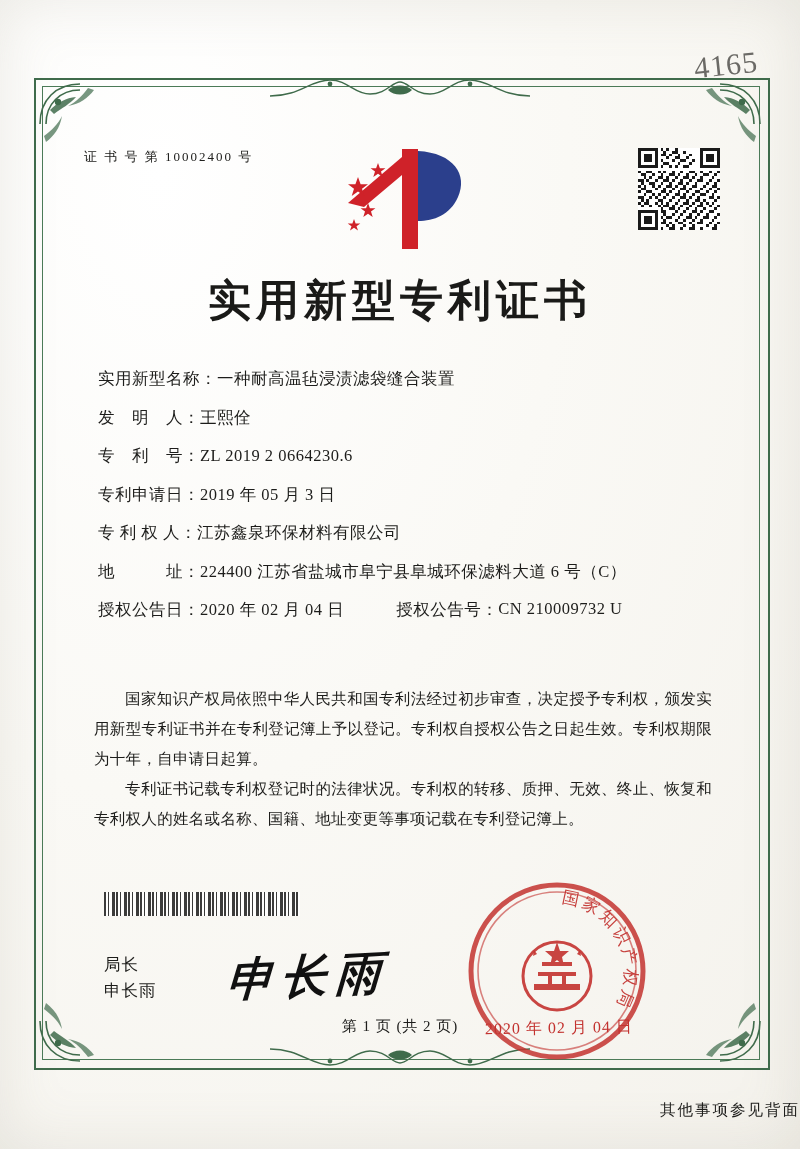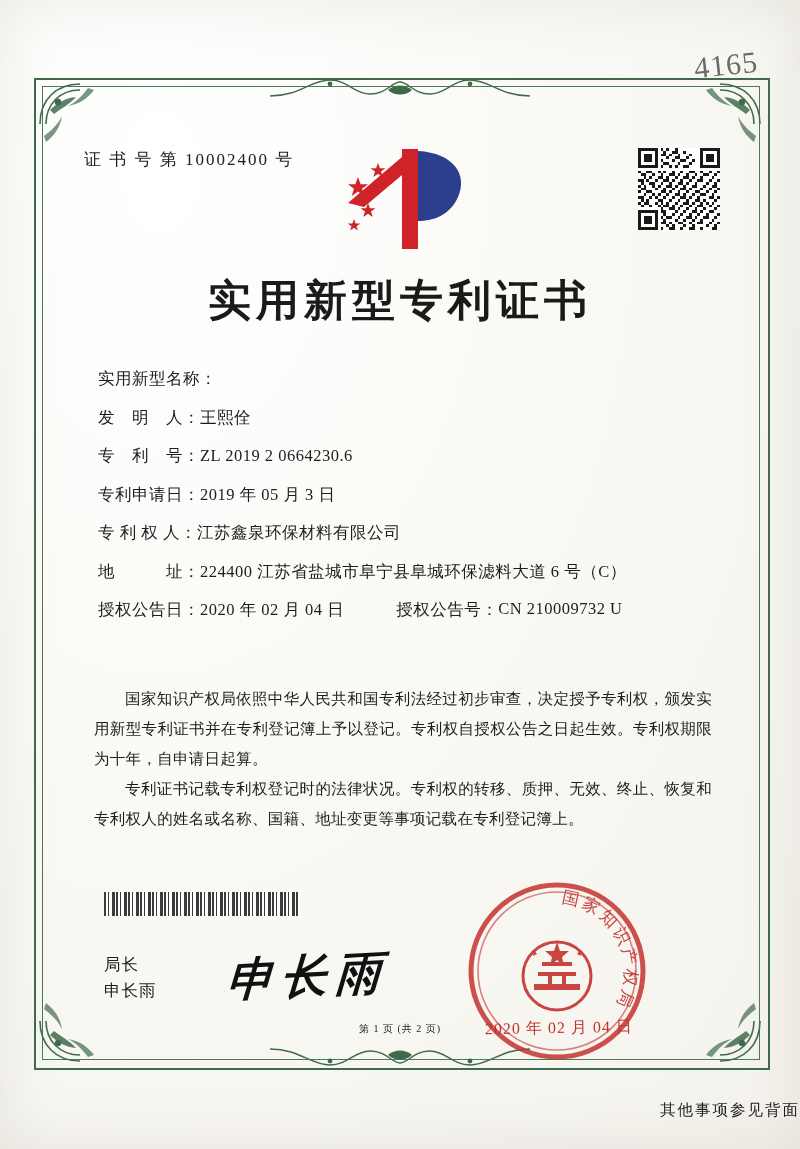--- a/index.html
+++ b/index.html
@@ -85,21 +85,21 @@
     left: 42px;
     top: 86px;
     width: 716px;
     height: 972px;
   }
 
   .cert-no {
     position: absolute;
     left: 42px;
     top: 62px;
-    font-size: 17px;
+    font-size: 13px;
     color: #20201e;
     letter-spacing: 2px;
   }
 
   
   .emblem {
     position: absolute;
     left: 300px;
     top: 55px;
     width: 130px;
@@ -230,21 +230,21 @@
     color: #c3322f;
     letter-spacing: 1px;
     transform: rotate(-1deg);
   }
 
   .page-num {
     position: absolute;
     left: 0; right: 0;
     bottom: 22px;
     text-align: center;
-    font-size: 10px;
+    font-size: 15px;
     color: #1d1d1b;
     letter-spacing: 1px;
     font-family: Liberation Serif, serif;
   }
 
   .footnote {
     position: absolute;
     left: 0; right: 0;
     bottom: 28px;
     text-align: right;
@@ -563,20 +563,21 @@
         </g>
       </svg>
     </div>
 
     <div class="title">实用新型专利证书</div>
 
     <div class="fields">
 
       <div class="field-row">
         <span class="field-label">实用新型名称：</span>
+        <span class="field-value">一种耐高温毡浸渍滤袋缝合装置</span>
       </div>
 
       <div class="field-row">
         <span class="field-label">发　明　人：</span>
         <span class="field-value">王熙佺</span>
       </div>
 
       <div class="field-row">
         <span class="field-label">专　利　号：</span>
         <span class="field-value">ZL 2019 2 0664230.6</span>

